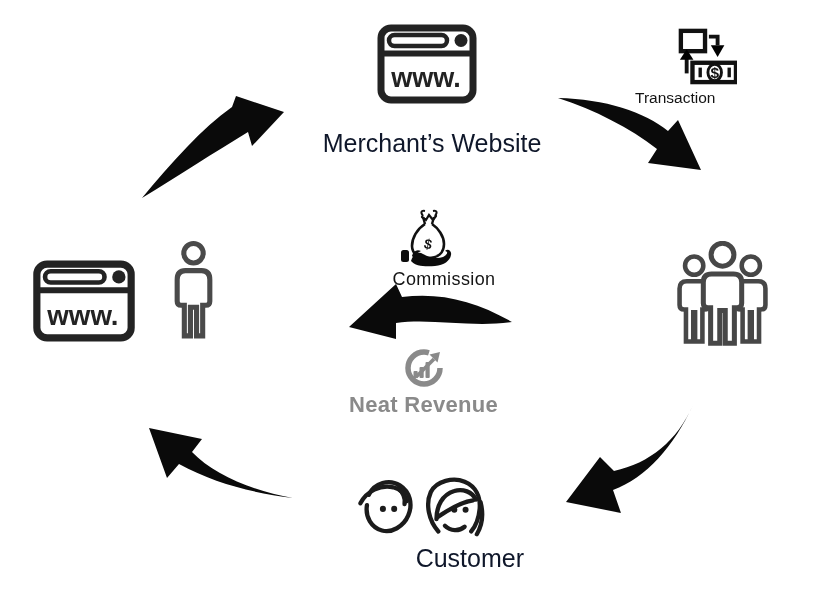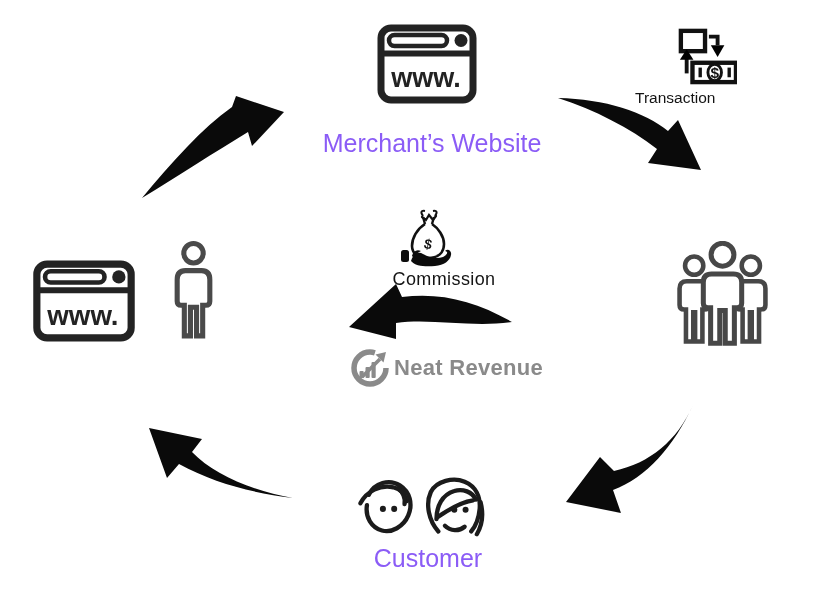--- a/index.html
+++ b/index.html
@@ -3,33 +3,33 @@
 <meta charset="utf-8">
 <style>
   html,body{margin:0;padding:0;background:#ffffff;}
   #stage{
     position:relative;width:817px;height:590px;background:#ffffff;overflow:hidden;
     font-family:"Liberation Sans",sans-serif;
     border-radius:21px;
   }
   .abs{position:absolute;}
   .node-label{
-    position:absolute;text-align:center;color:#8b5cf6;
+    position:absolute;text-align:center;color:#0f172a;
     font-size:25px;font-weight:400;letter-spacing:0px;white-space:nowrap;
   }
   .small-label{
     position:absolute;color:#141414;
     font-size:15.5px;font-weight:400;white-space:nowrap;
   }
   .mid-label{
     position:absolute;text-align:center;color:#141414;
     font-size:18px;font-weight:400;letter-spacing:0.4px;white-space:nowrap;
   }
   #logo{
-    position:absolute;left:349px;top:347px;display:flex;align-items:center;gap:3px;
+    position:absolute;left:349px;top:347px;display:flex;align-items:center;gap:3px;flex-direction:column;
   }
   #logo .logo-text{
     color:#8a8a8a;font-size:22px;font-weight:700;letter-spacing:0.3px;white-space:nowrap;
   }
   svg text{font-family:"Liberation Sans",sans-serif;}
 </style>
 </head>
 <body>
 
 <div id="stage">
@@ -91,21 +91,21 @@
       <path d="M131,28 C134,40 133,52 127,62"></path>
       <path d="M93,53 C99,59 108,59 114,54"></path>
     </g>
     <g fill="#1b1b1b">
       <circle cx="27" cy="35" r="3.2"></circle>
       <circle cx="39" cy="35" r="3.2"></circle>
       <circle cx="103" cy="36" r="3.2"></circle>
       <circle cx="115" cy="36" r="3.2"></circle>
     </g>
   </svg>
-  <div class="node-label" style="left:348px;top:544px;width:160px;">Customer</div>
+  <div class="node-label" style="left:364px;top:544px;width:160px;text-align:right;">Customer</div>
 
   <svg class="abs" style="left:32px;top:260px;" width="104" height="82" viewBox="0 0 100 80">
     <rect x="4" y="4" width="92" height="72" rx="10" fill="#ffffff" stroke="#232323" stroke-width="7"></rect>
     <rect x="12" y="11" width="58" height="11" rx="5.5" fill="none" stroke="#232323" stroke-width="4.5"></rect>
     <circle cx="84" cy="16.5" r="6.5" fill="#232323"></circle>
     <line x1="5" y1="29.5" x2="95" y2="29.5" stroke="#232323" stroke-width="6"></line>
     <text x="49" y="63" text-anchor="middle" font-size="27" font-weight="bold" fill="#232323">www.</text>
   </svg>
   <svg class="abs" style="left:172px;top:240px;" width="43" height="102" viewBox="0 0 42 100">
     <g stroke="#4a4a4a" stroke-width="5" fill="#ffffff">

